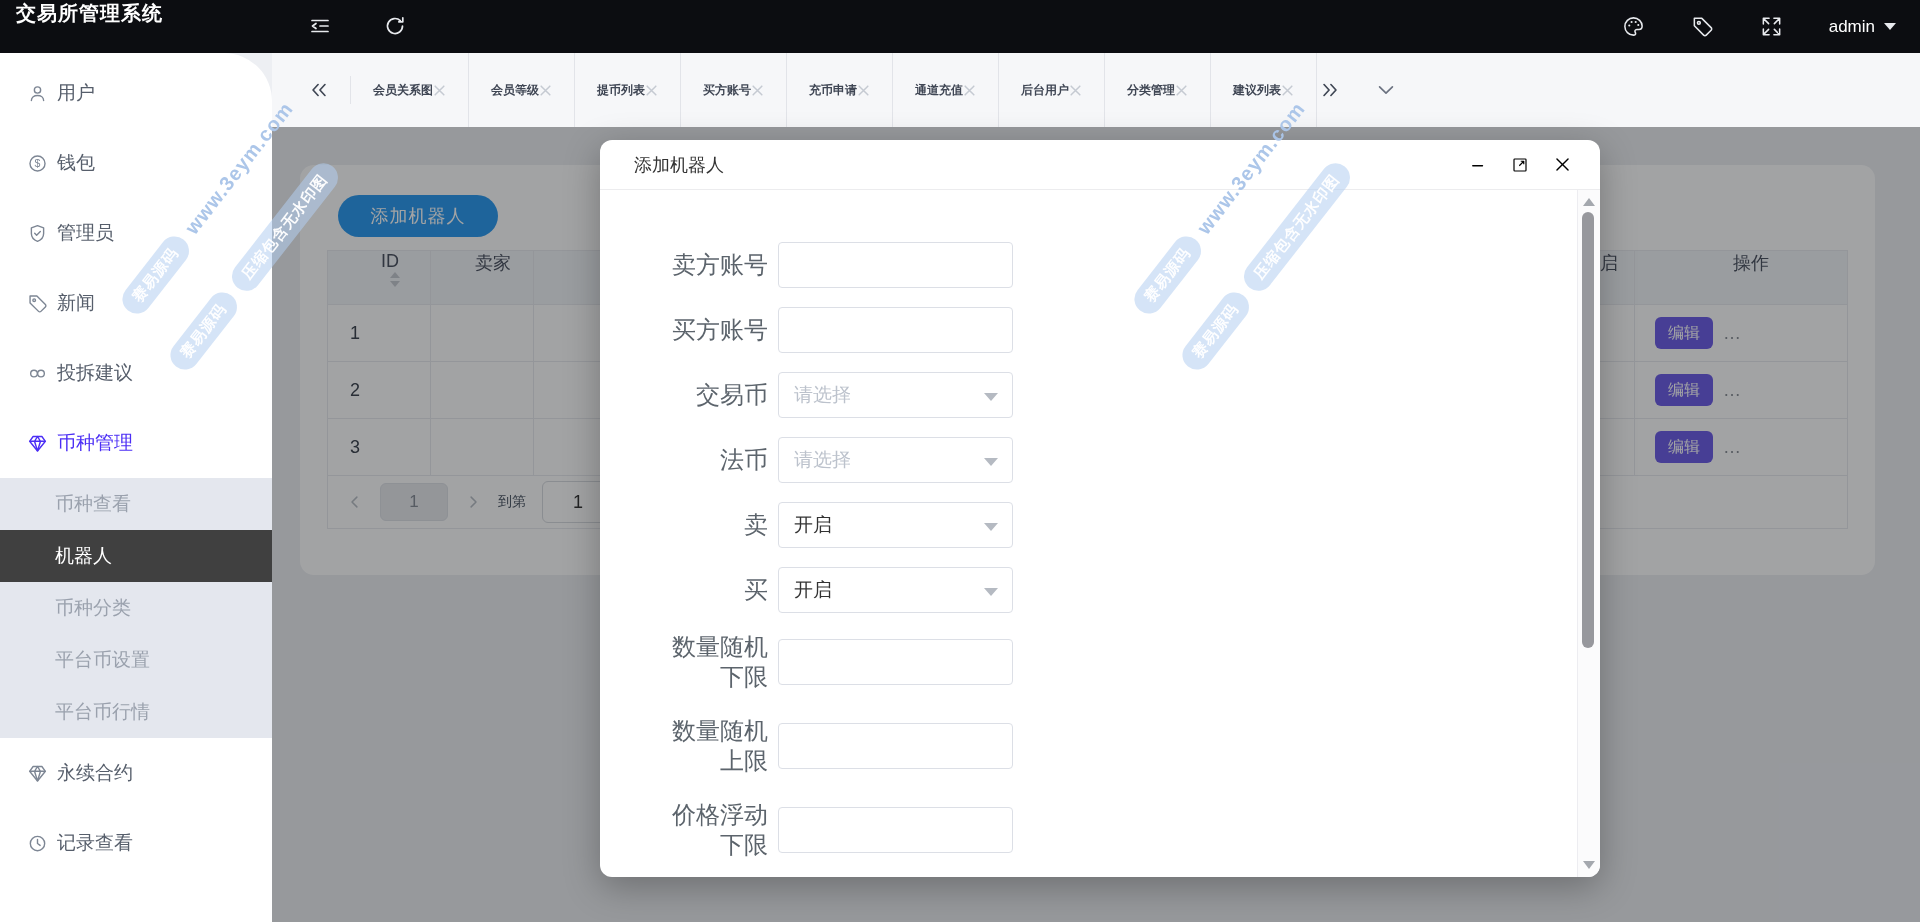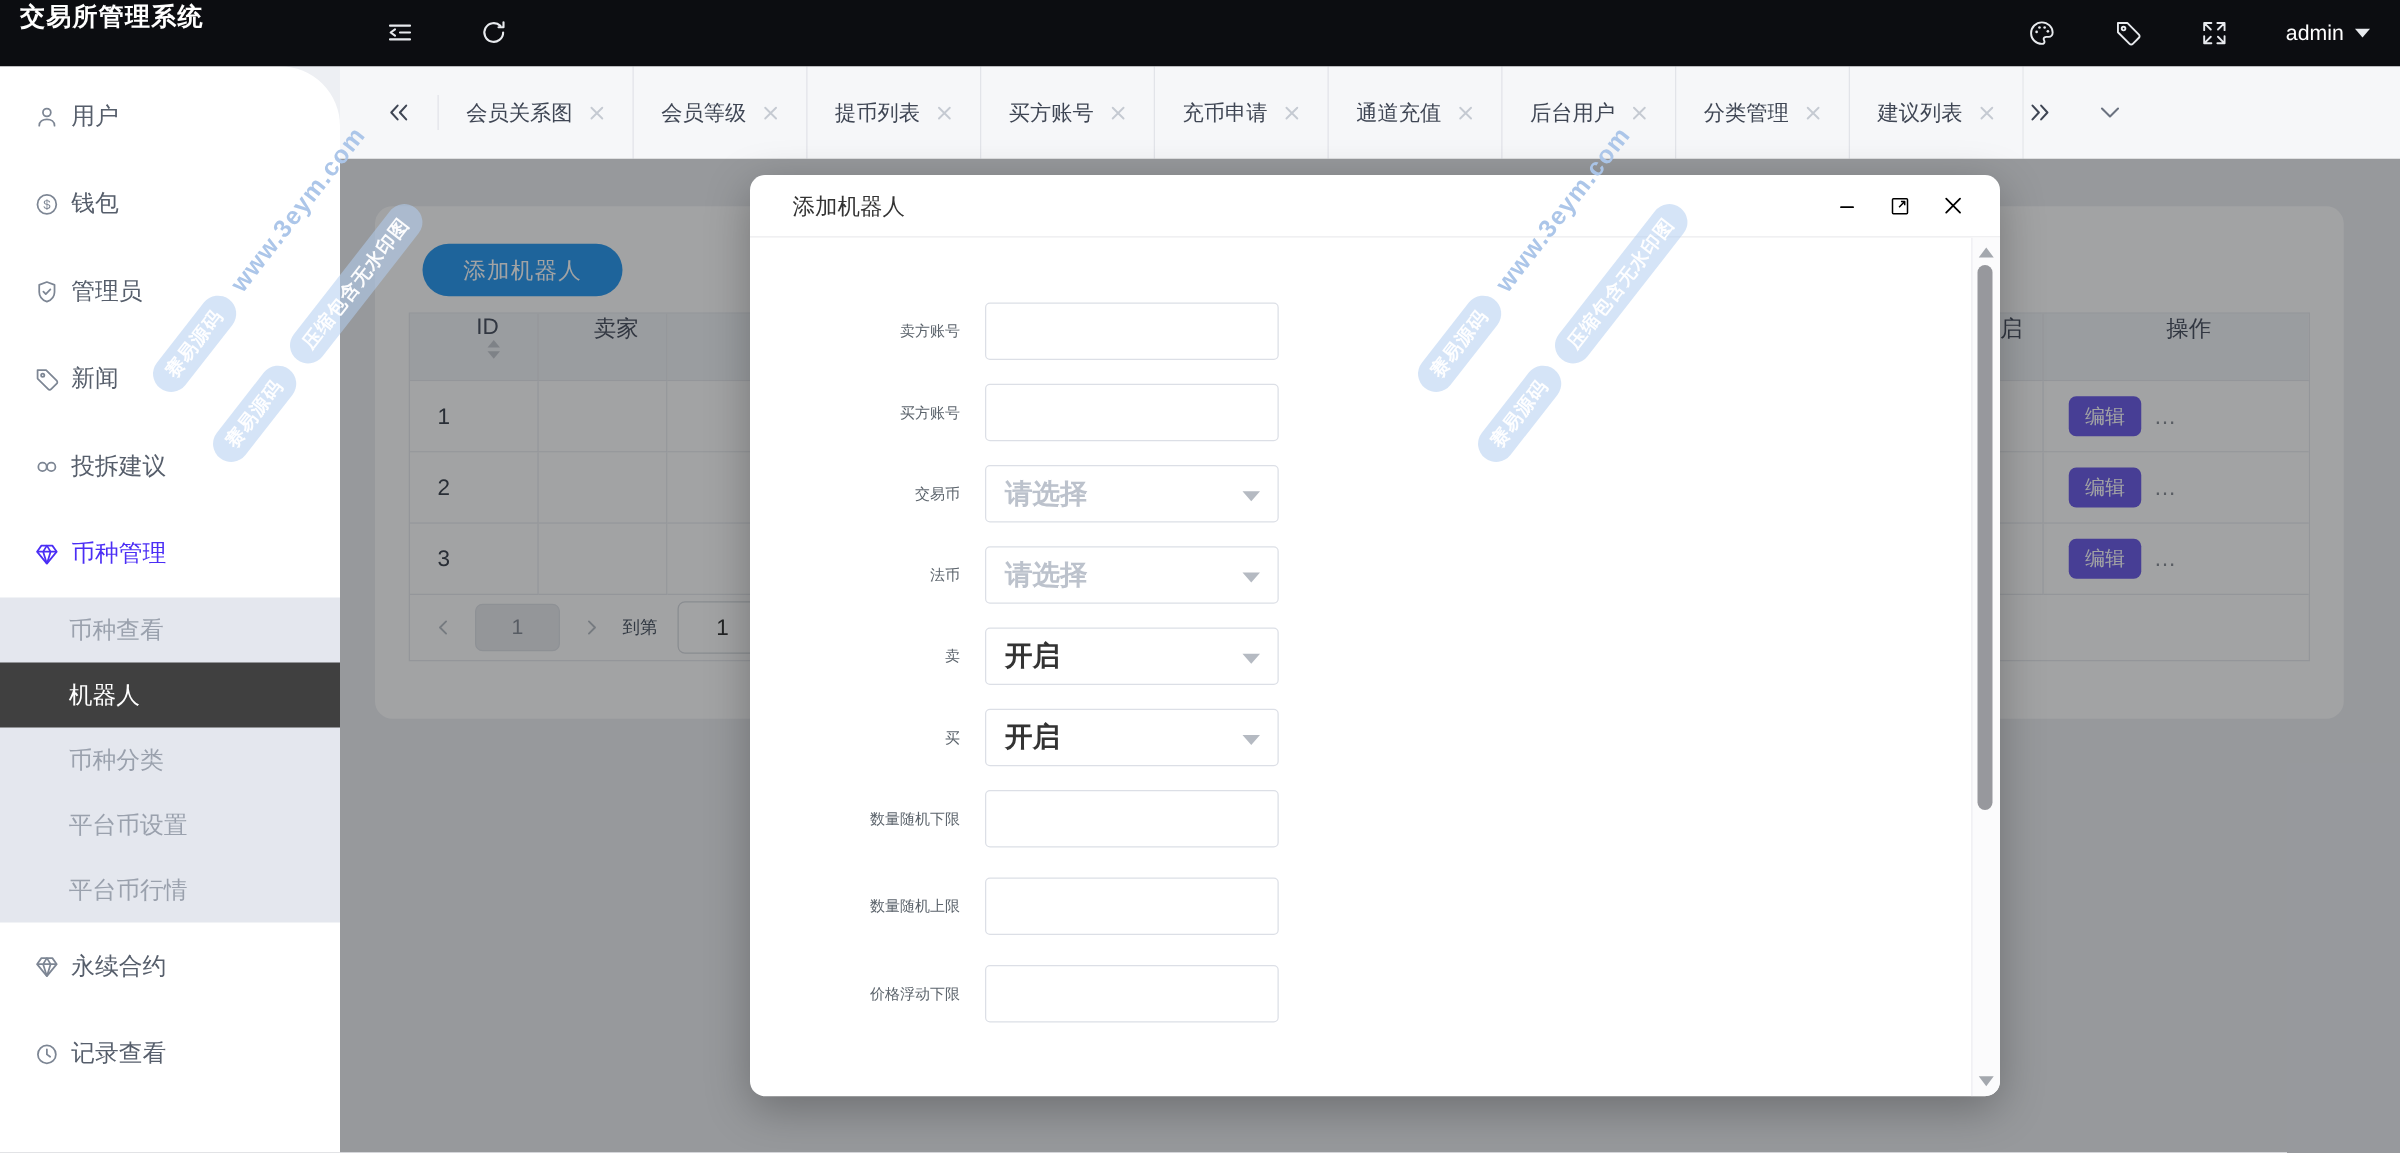--- a/index.html
+++ b/index.html
@@ -27,21 +27,21 @@
   .side-item.active-parent .sicon{color:#4b2ef5;}
   .submenu{background:#e4e7ee;}
   .sub-item{height:52px;display:flex;align-items:center;padding-left:55px;color:#9aa1ad;font-size:19px;}
   .sub-item.active{background:#404040;color:#fff;}
 
   
   .tabbar{position:absolute;left:272px;top:53px;right:0;height:74px;background:#f6f7f9;display:flex;align-items:center;z-index:4;}
   .tab-nav{color:#3f4654;margin-left:36px;}
   .tab-vdiv{width:1px;height:28px;background:#e2e4e9;margin-left:20px;}
   .tabs{display:flex;align-items:center;height:100%;overflow:hidden;flex:0 1 auto;max-width:1400px;}
-  .tab{display:flex;align-items:center;gap:13px;padding:0 22px;height:100%;font-size:17px;color:#3f4654;border-right:1px solid #e2e4e9;white-space:nowrap;}
+  .tab{display:flex;align-items:center;padding:0 22px;height:100%;font-size:12px;color:#3f4654;border-right:1px solid #e2e4e9;white-space:nowrap;font-weight:bold;}
   .tab .tclose{color:#c5cad2;}
   .tab-more{color:#3f4654;margin-left:2px;}
   .tab-dropdown{color:#6b7280;margin-left:34px;margin-right:20px;}
 
   
   .content{position:absolute;left:272px;top:127px;right:0;bottom:0;background:#edeff3;z-index:1;}
   .card{position:absolute;left:28px;top:38px;width:1575px;height:410px;background:#fff;border-radius:14px;}
   .add-btn{position:absolute;left:38px;top:30px;width:160px;height:42px;border-radius:21px;background:#2b9af0;color:#fff;font-size:18px;letter-spacing:1px;}
   .table{position:absolute;left:27px;top:85px;width:1521px;border:1px solid #e8eaef;box-sizing:border-box;font-size:18px;}
   .trow{display:grid;grid-template-columns:103px 103px 938px 38px 125px 212px;}
@@ -70,24 +70,24 @@
   .overlay{position:absolute;left:272px;top:127px;right:0;bottom:0;background:rgba(10,12,16,0.38);z-index:10;}
 
   
   .modal{position:absolute;left:600px;top:140px;width:1000px;height:737px;background:#fff;border-radius:12px;box-shadow:0 10px 36px rgba(0,0,0,0.28);z-index:20;overflow:hidden;}
   .modal-head{height:50px;border-bottom:1px solid #ececee;display:flex;align-items:center;padding:0 28px 0 34px;box-sizing:border-box;}
   .modal-title{font-size:18px;color:#333;flex:1;}
   .modal-controls{display:flex;align-items:center;gap:24px;color:#33353d;}
   .modal-body{position:absolute;left:0;top:50px;right:22px;bottom:0;padding-top:52px;overflow:hidden;}
   .frow{display:flex;align-items:center;padding-left:56px;margin-bottom:19px;}
   .frow.wrap{margin-bottom:24px;}
-  .flabel{width:112px;text-align:right;color:#5c646c;font-size:12px;line-height:30px;margin-right:20px;flex:none;}
+  .flabel{width:112px;text-align:right;color:#5c646c;font-size:24px;line-height:30px;margin-right:10px;flex:none;}
   .fcontrol{width:235px;height:46px;border:1px solid #dcdfe6;border-radius:4px;box-sizing:border-box;background:#fff;position:relative;display:flex;align-items:center;flex:none;}
   .fcontrol input{border:none;outline:none;width:100%;height:100%;padding:0 14px;font-size:18px;color:#333;background:transparent;box-sizing:border-box;}
-  .sel-value{padding-left:15px;font-size:22px;color:#333;font-weight:bold;}
+  .sel-value{padding-left:15px;font-size:19px;color:#333;}
   .sel-value.placeholder{color:#bcc2cc;}
   .sel-caret{position:absolute;right:14px;top:20px;width:0;height:0;border-left:7px solid transparent;border-right:7px solid transparent;border-top:8px solid #b5bac2;}
 
   
   .mscroll{position:absolute;right:0;top:50px;bottom:0;width:22px;background:#fbfbfc;border-left:1px solid #ededf1;z-index:21;}
   .mscroll .arrow-up{width:0;height:0;border-left:6px solid transparent;border-right:6px solid transparent;border-bottom:8px solid #a4a8ae;margin:8px auto 0;}
   .mscroll .thumb{position:absolute;left:4px;top:22px;width:12px;height:436px;border-radius:6px;background:#97989d;}
   .mscroll .arrow-dn{position:absolute;bottom:8px;left:5px;width:0;height:0;border-left:6px solid transparent;border-right:6px solid transparent;border-top:8px solid #a4a8ae;}
 
   

